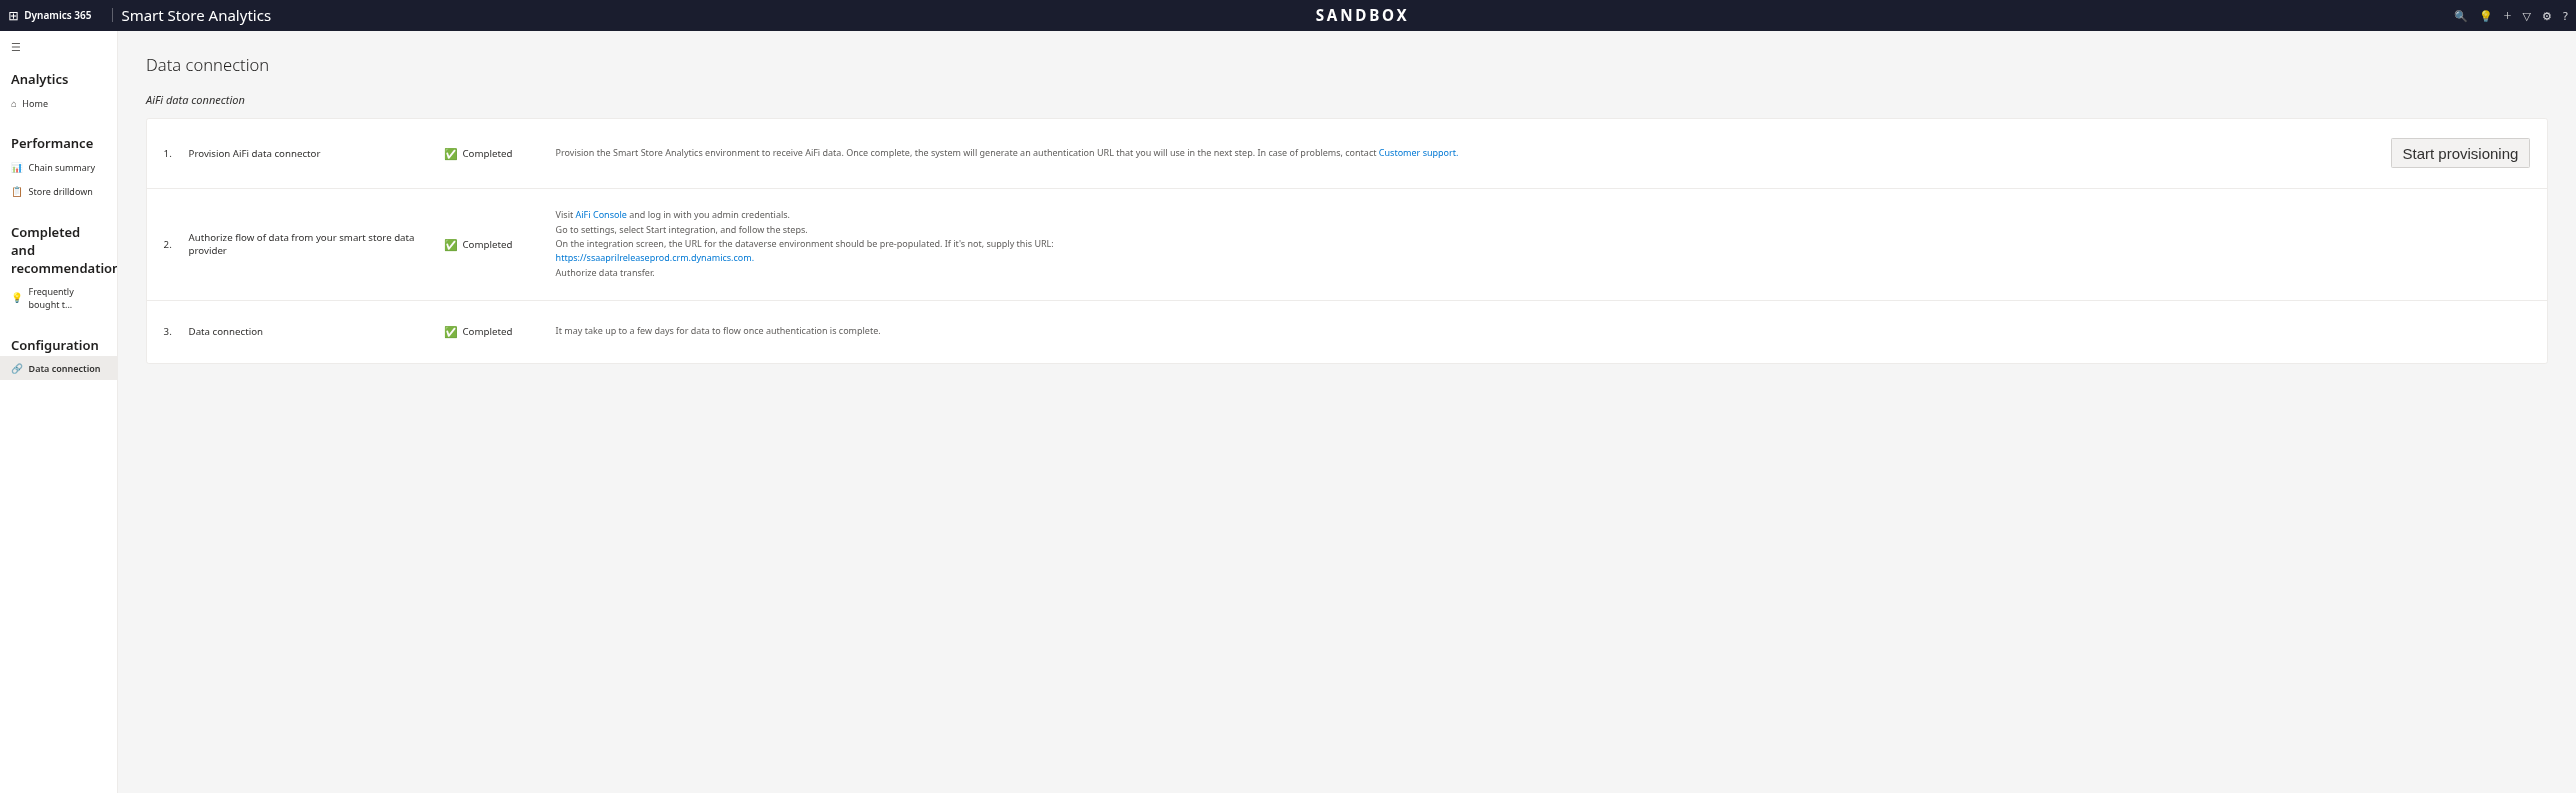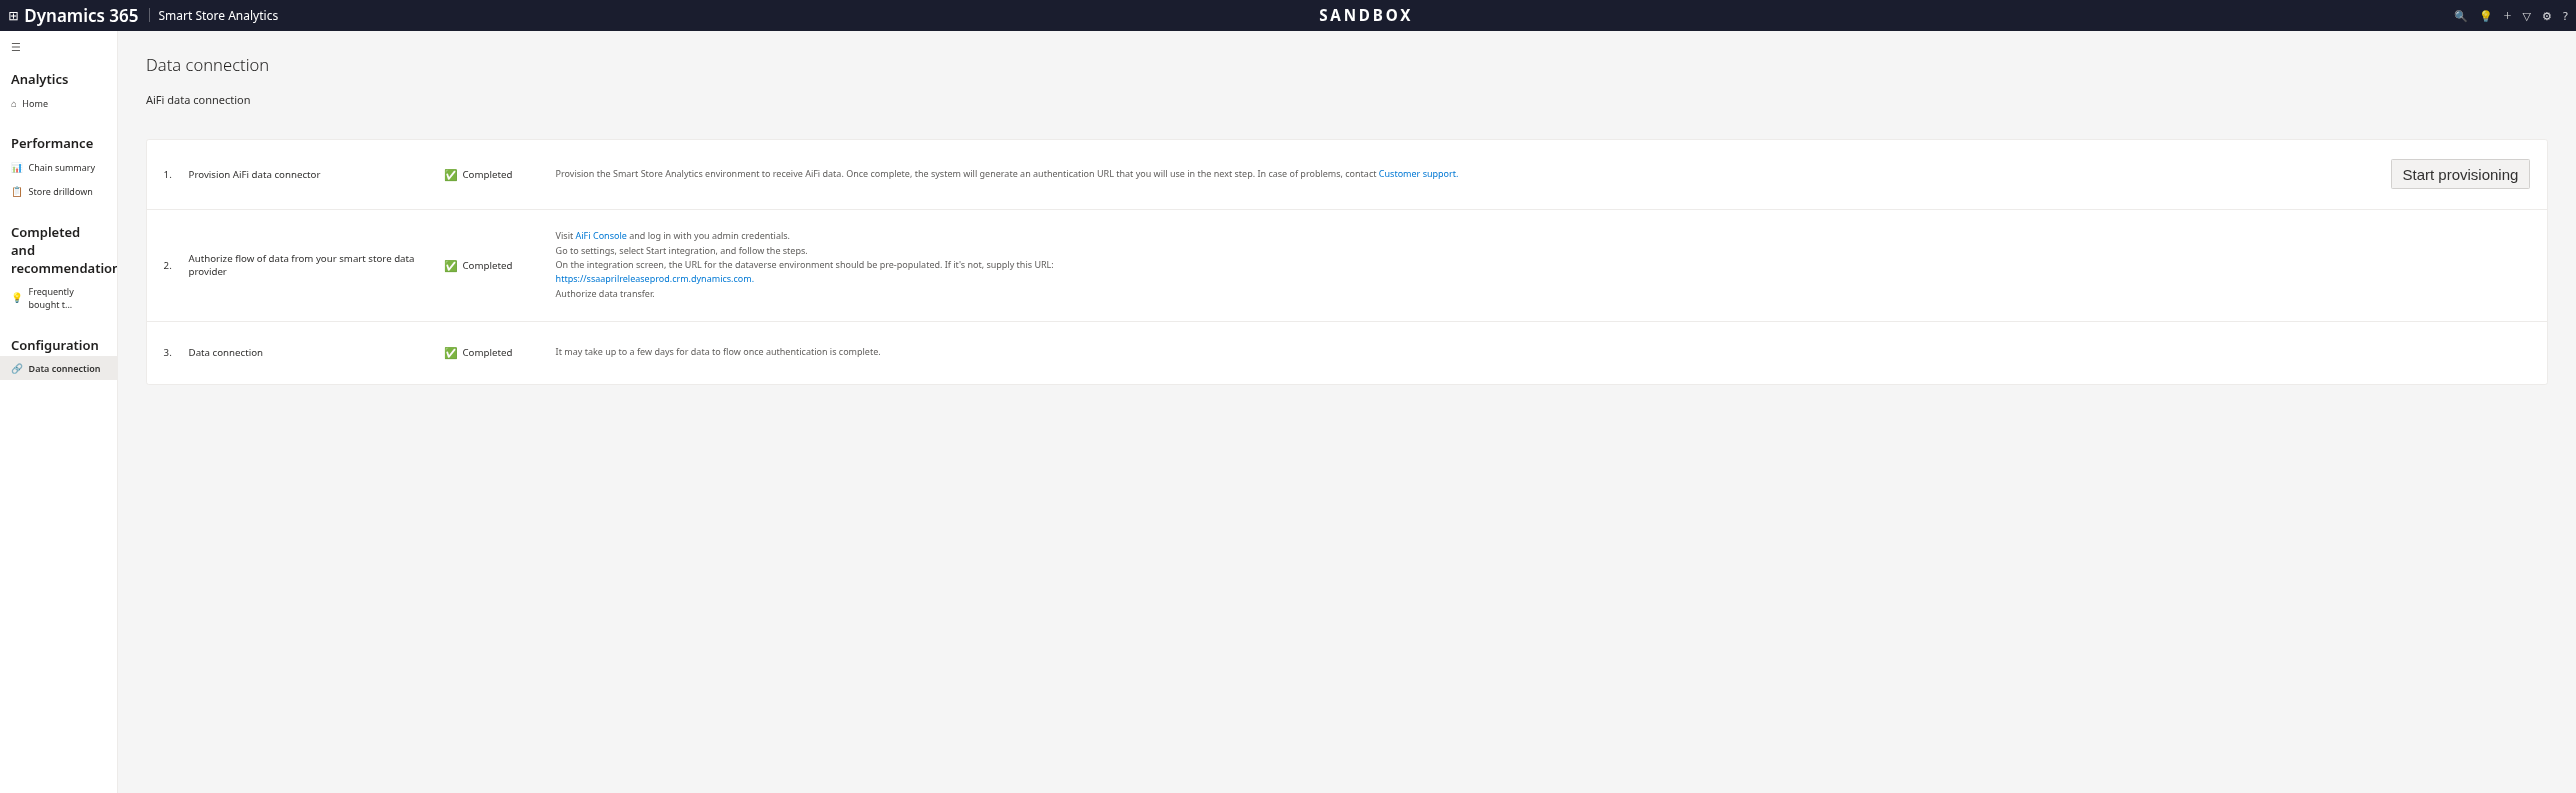--- a/index.html
+++ b/index.html
@@ -17,33 +17,33 @@
       z-index: 100;
     }
     .topnav-waffle {
       color: #fff;
       font-size: 12.5px;
       margin-right: 5.5px;
       cursor: pointer;
     }
     .topnav-brand {
       color: #fff;
-      font-size: 17px;
+      font-size: 10px;
       font-weight: 600;
-      margin-right: 11px;
+      margin-right: 21px;
     }
     .topnav-divider {
       width: 0.7px;
       height: 14px;
       background: rgba(255,255,255,0.3);
       margin-right: 8.3px;
     }
     .topnav-appname {
       color: #fff;
-      font-size: 12px;
+      font-size: 15px;
     }
     .topnav-title {
       flex: 1;
       text-align: center;
       color: #fff;
       font-size: 15.2px;
       font-weight: 700;
       letter-spacing: 2.8px;
     }
     .topnav-actions {
@@ -114,21 +114,22 @@
     .page-title {
       font-size: 16.6px;
       font-weight: 300;
       color: #201f1e;
       margin-bottom: 16.6px;
     }
     .section-title {
       font-size: 11px;
       font-weight: 400;
       color: #323130;
-      margin-bottom: 32px;
+      margin-bottom: 11px;
+      font-style: italic;
     }
 
     
     .steps-card {
       background: #fff;
       border: 0.7px solid #edebe9;
       border-radius: 2.8px;
       overflow: hidden;
     }
     .step-row {

